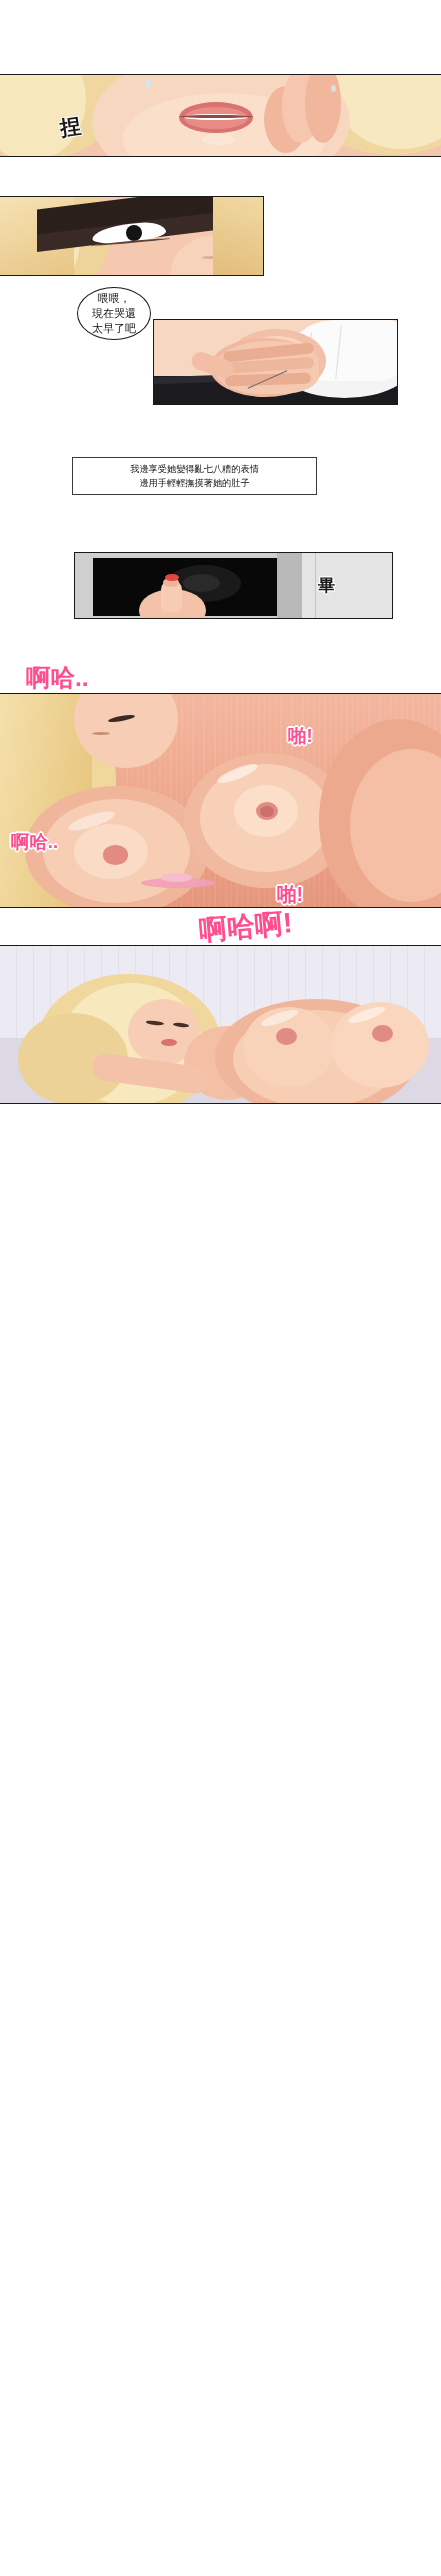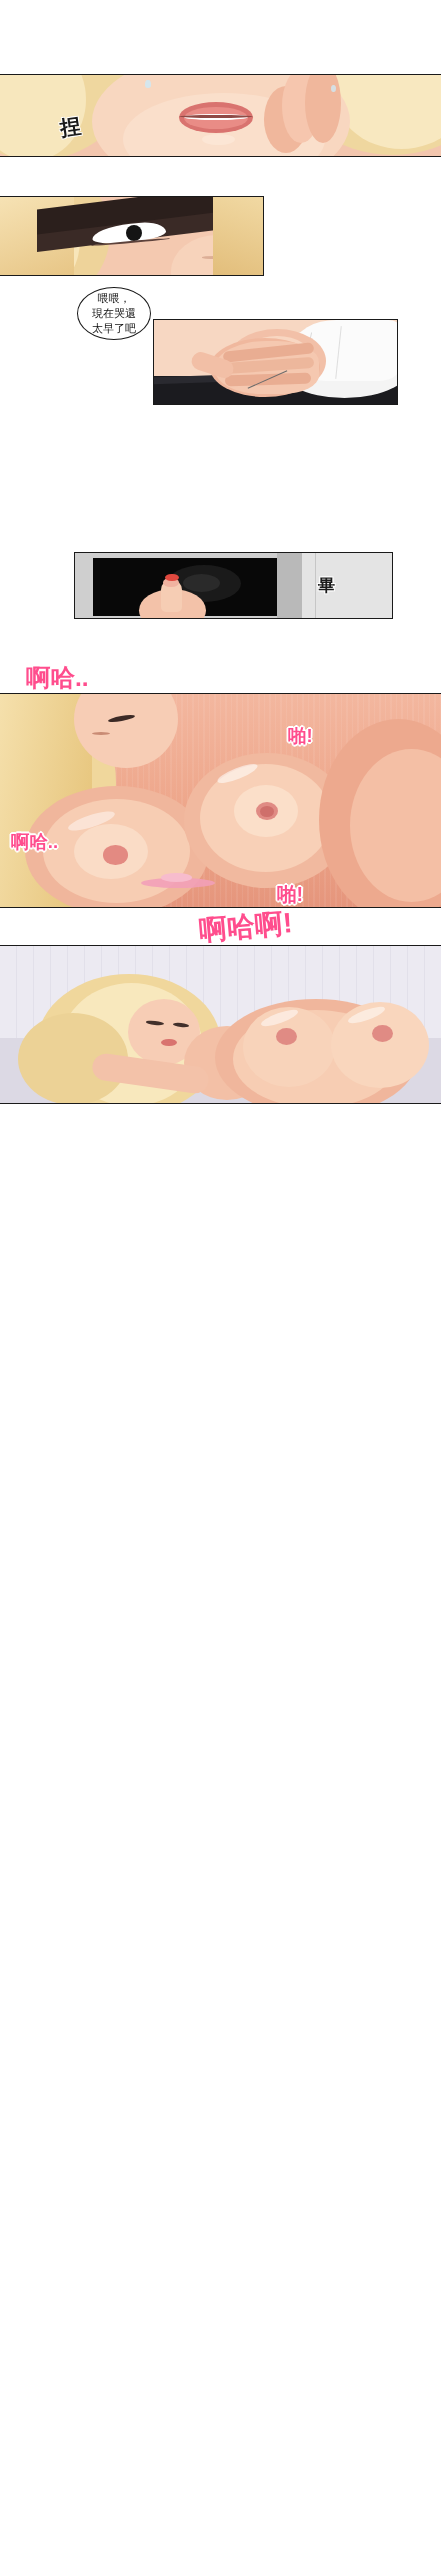--- a/index.html
+++ b/index.html
@@ -192,20 +192,24 @@
     <div class="art" style="left:61px;top:21px;width:104px;height:53px;background:#f5c8b0;border-radius:50% 40% 35% 45%;"></div>
     <div class="art" style="left:69px;top:27px;width:91px;height:11px;background:#e9ad92;border-radius:7.4px;transform:rotate(-6deg);"></div>
     <div class="art" style="left:69px;top:40px;width:91px;height:11px;background:#edb79c;border-radius:7.4px;transform:rotate(-4deg);"></div>
     <div class="art" style="left:71px;top:54px;width:86px;height:11px;background:#e9ad92;border-radius:7.4px;transform:rotate(-2deg);"></div>
 
     <div class="art" style="left:37px;top:36px;width:43px;height:18.4px;background:#f2bfa6;border-radius:11px;transform:rotate(18deg);"></div>
 
     <div class="art" style="left:92px;top:59px;width:43px;height:1.2px;background:#6b6b6b;transform:rotate(-24deg);"></div>
   </div>
 
+  <div class="narration" id="narration-box" style="left:72px;top:457px;width:245px;height:38px;">
+    <span>我邊享受她變得亂七八糟的表情
+邊用手輕輕撫摸著她的肚子</span>
+  </div>
 
   <div class="panel" id="panel-room">
     <div class="art" style="left:0;top:0;width:319px;height:67px;background:#cfcfcf;"></div>
 
     <div class="art" style="left:18.4px;top:4.9px;width:184px;height:58px;background:#080808;"></div>
     <div class="blob" style="left:92px;top:12.3px;width:74px;height:37px;background:#1a1a1a;"></div>
     <div class="blob" style="left:108px;top:21px;width:37px;height:18.4px;background:#2a2a2a;"></div>
 
     <div class="art" style="left:202px;top:0;width:24.5px;height:67px;background:#b9b9b9;"></div>
     <div class="art" style="left:227px;top:0;width:92px;height:67px;background:#e4e4e4;"></div>

